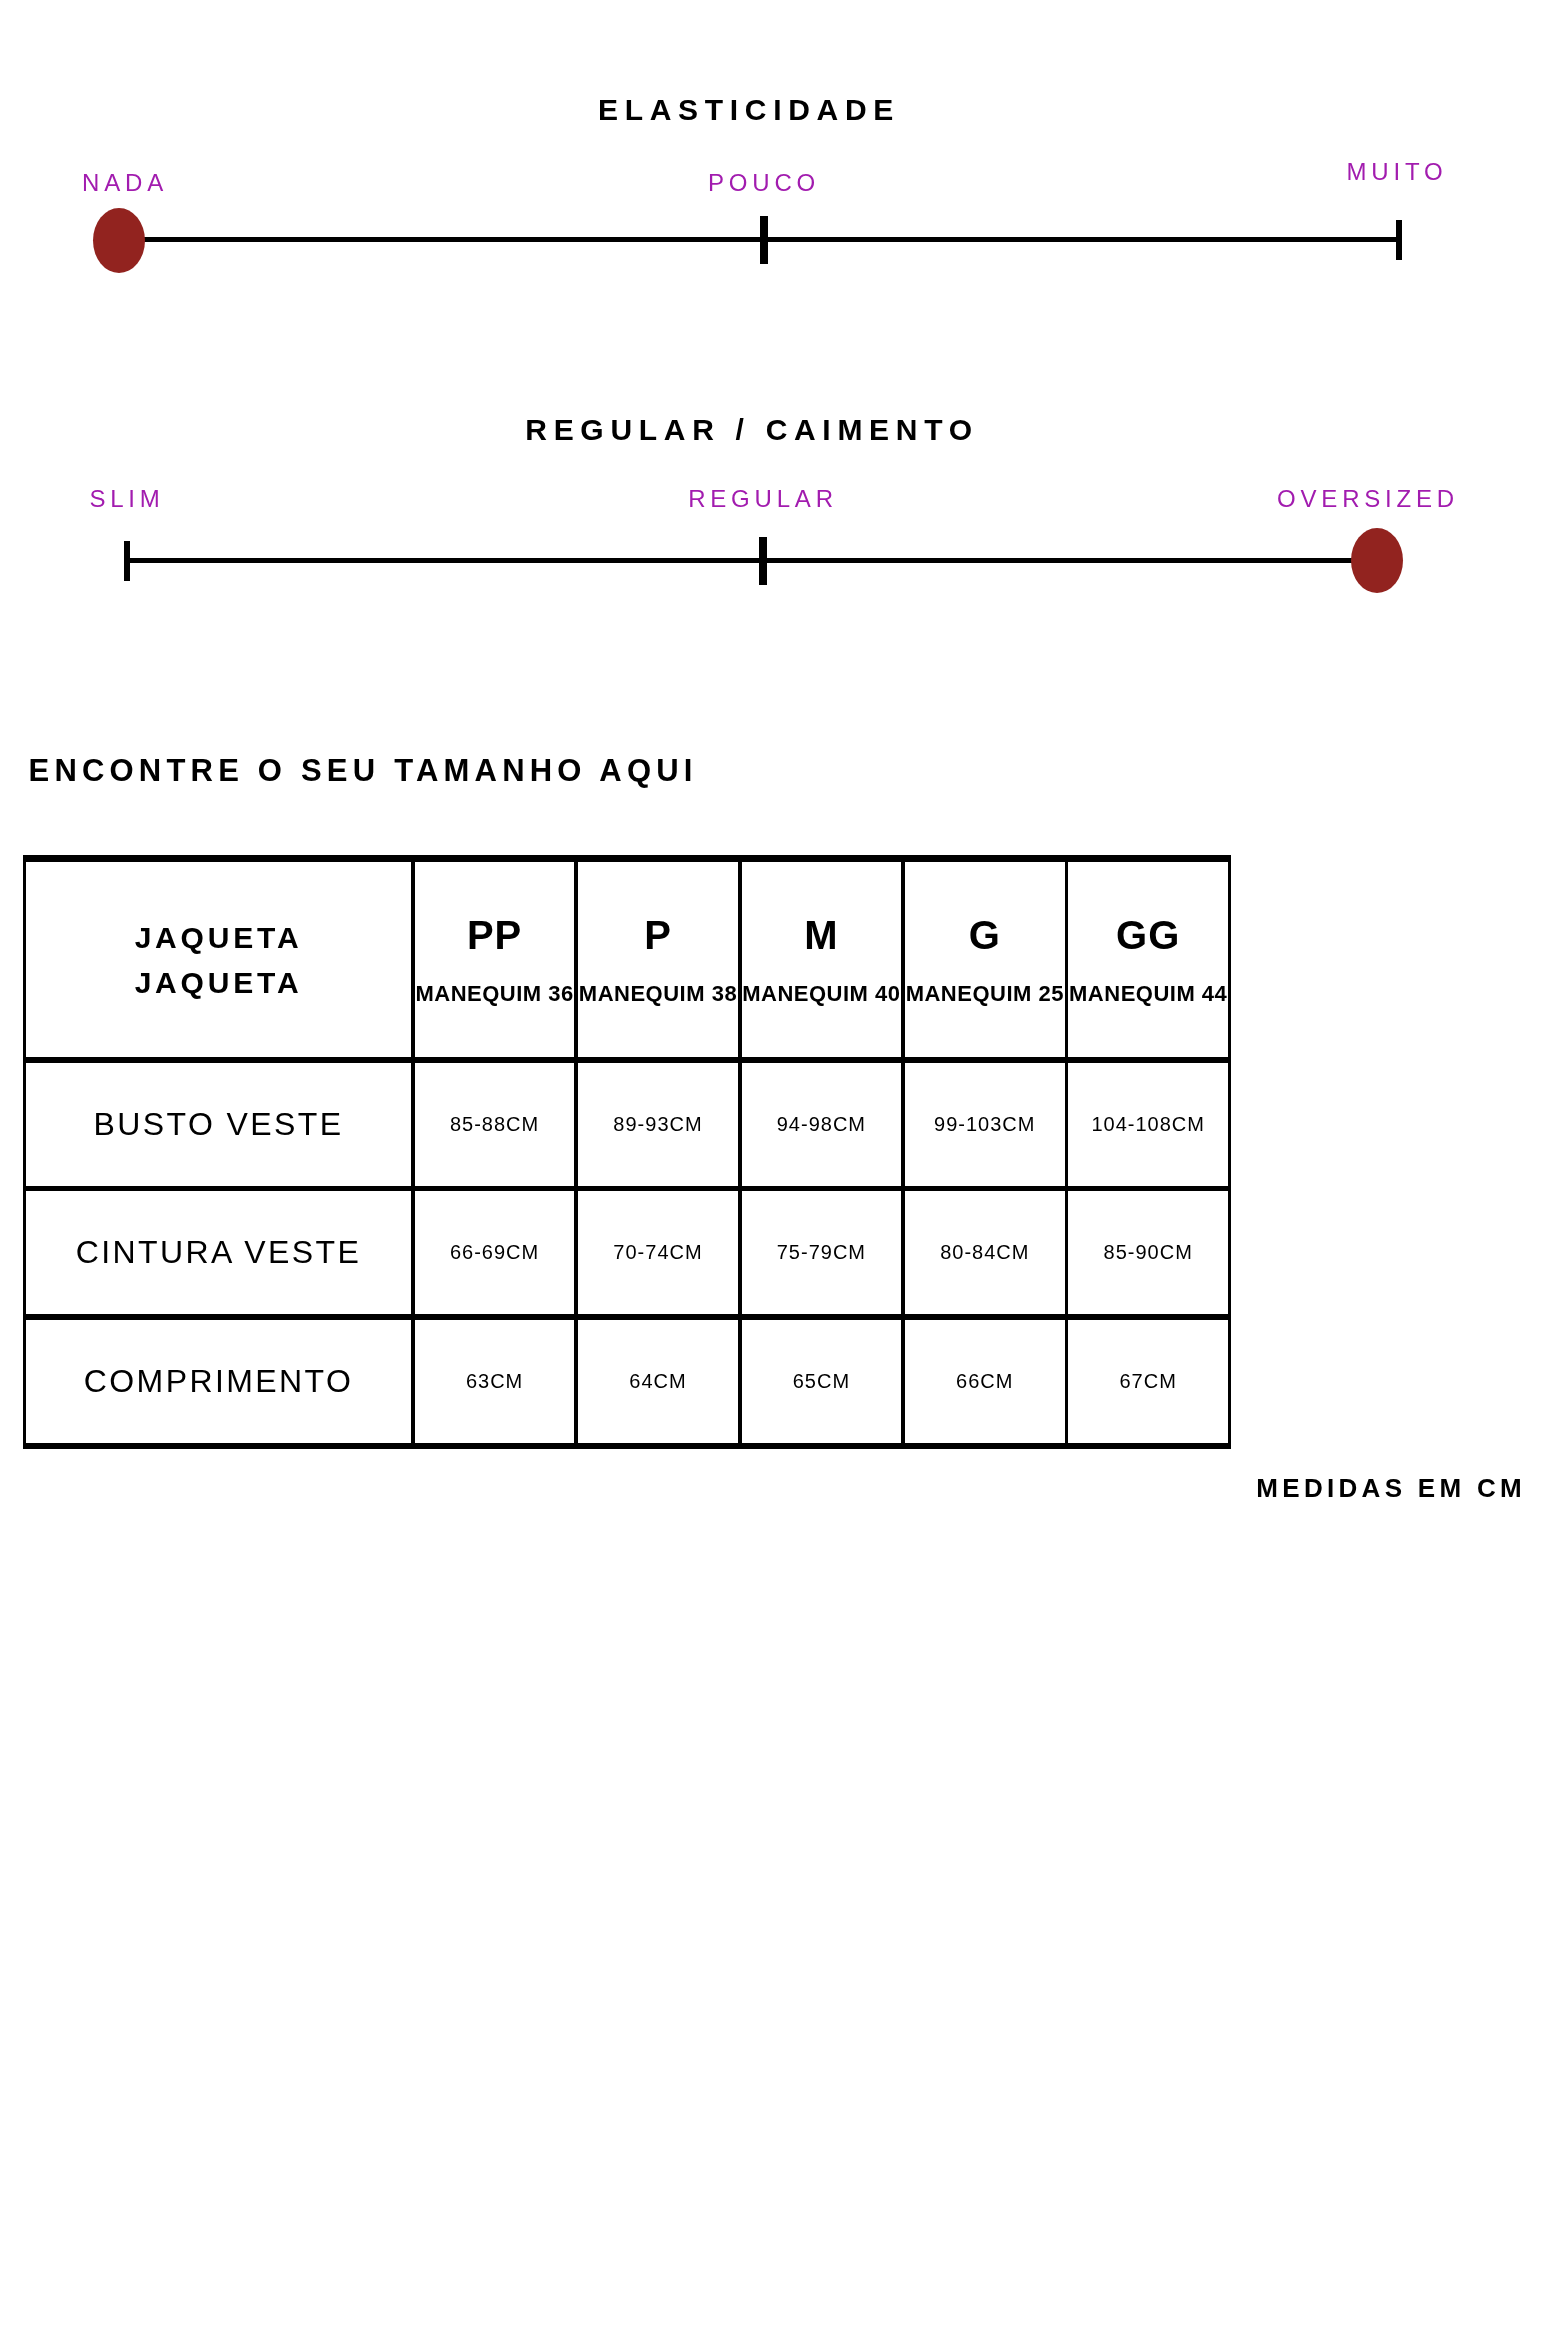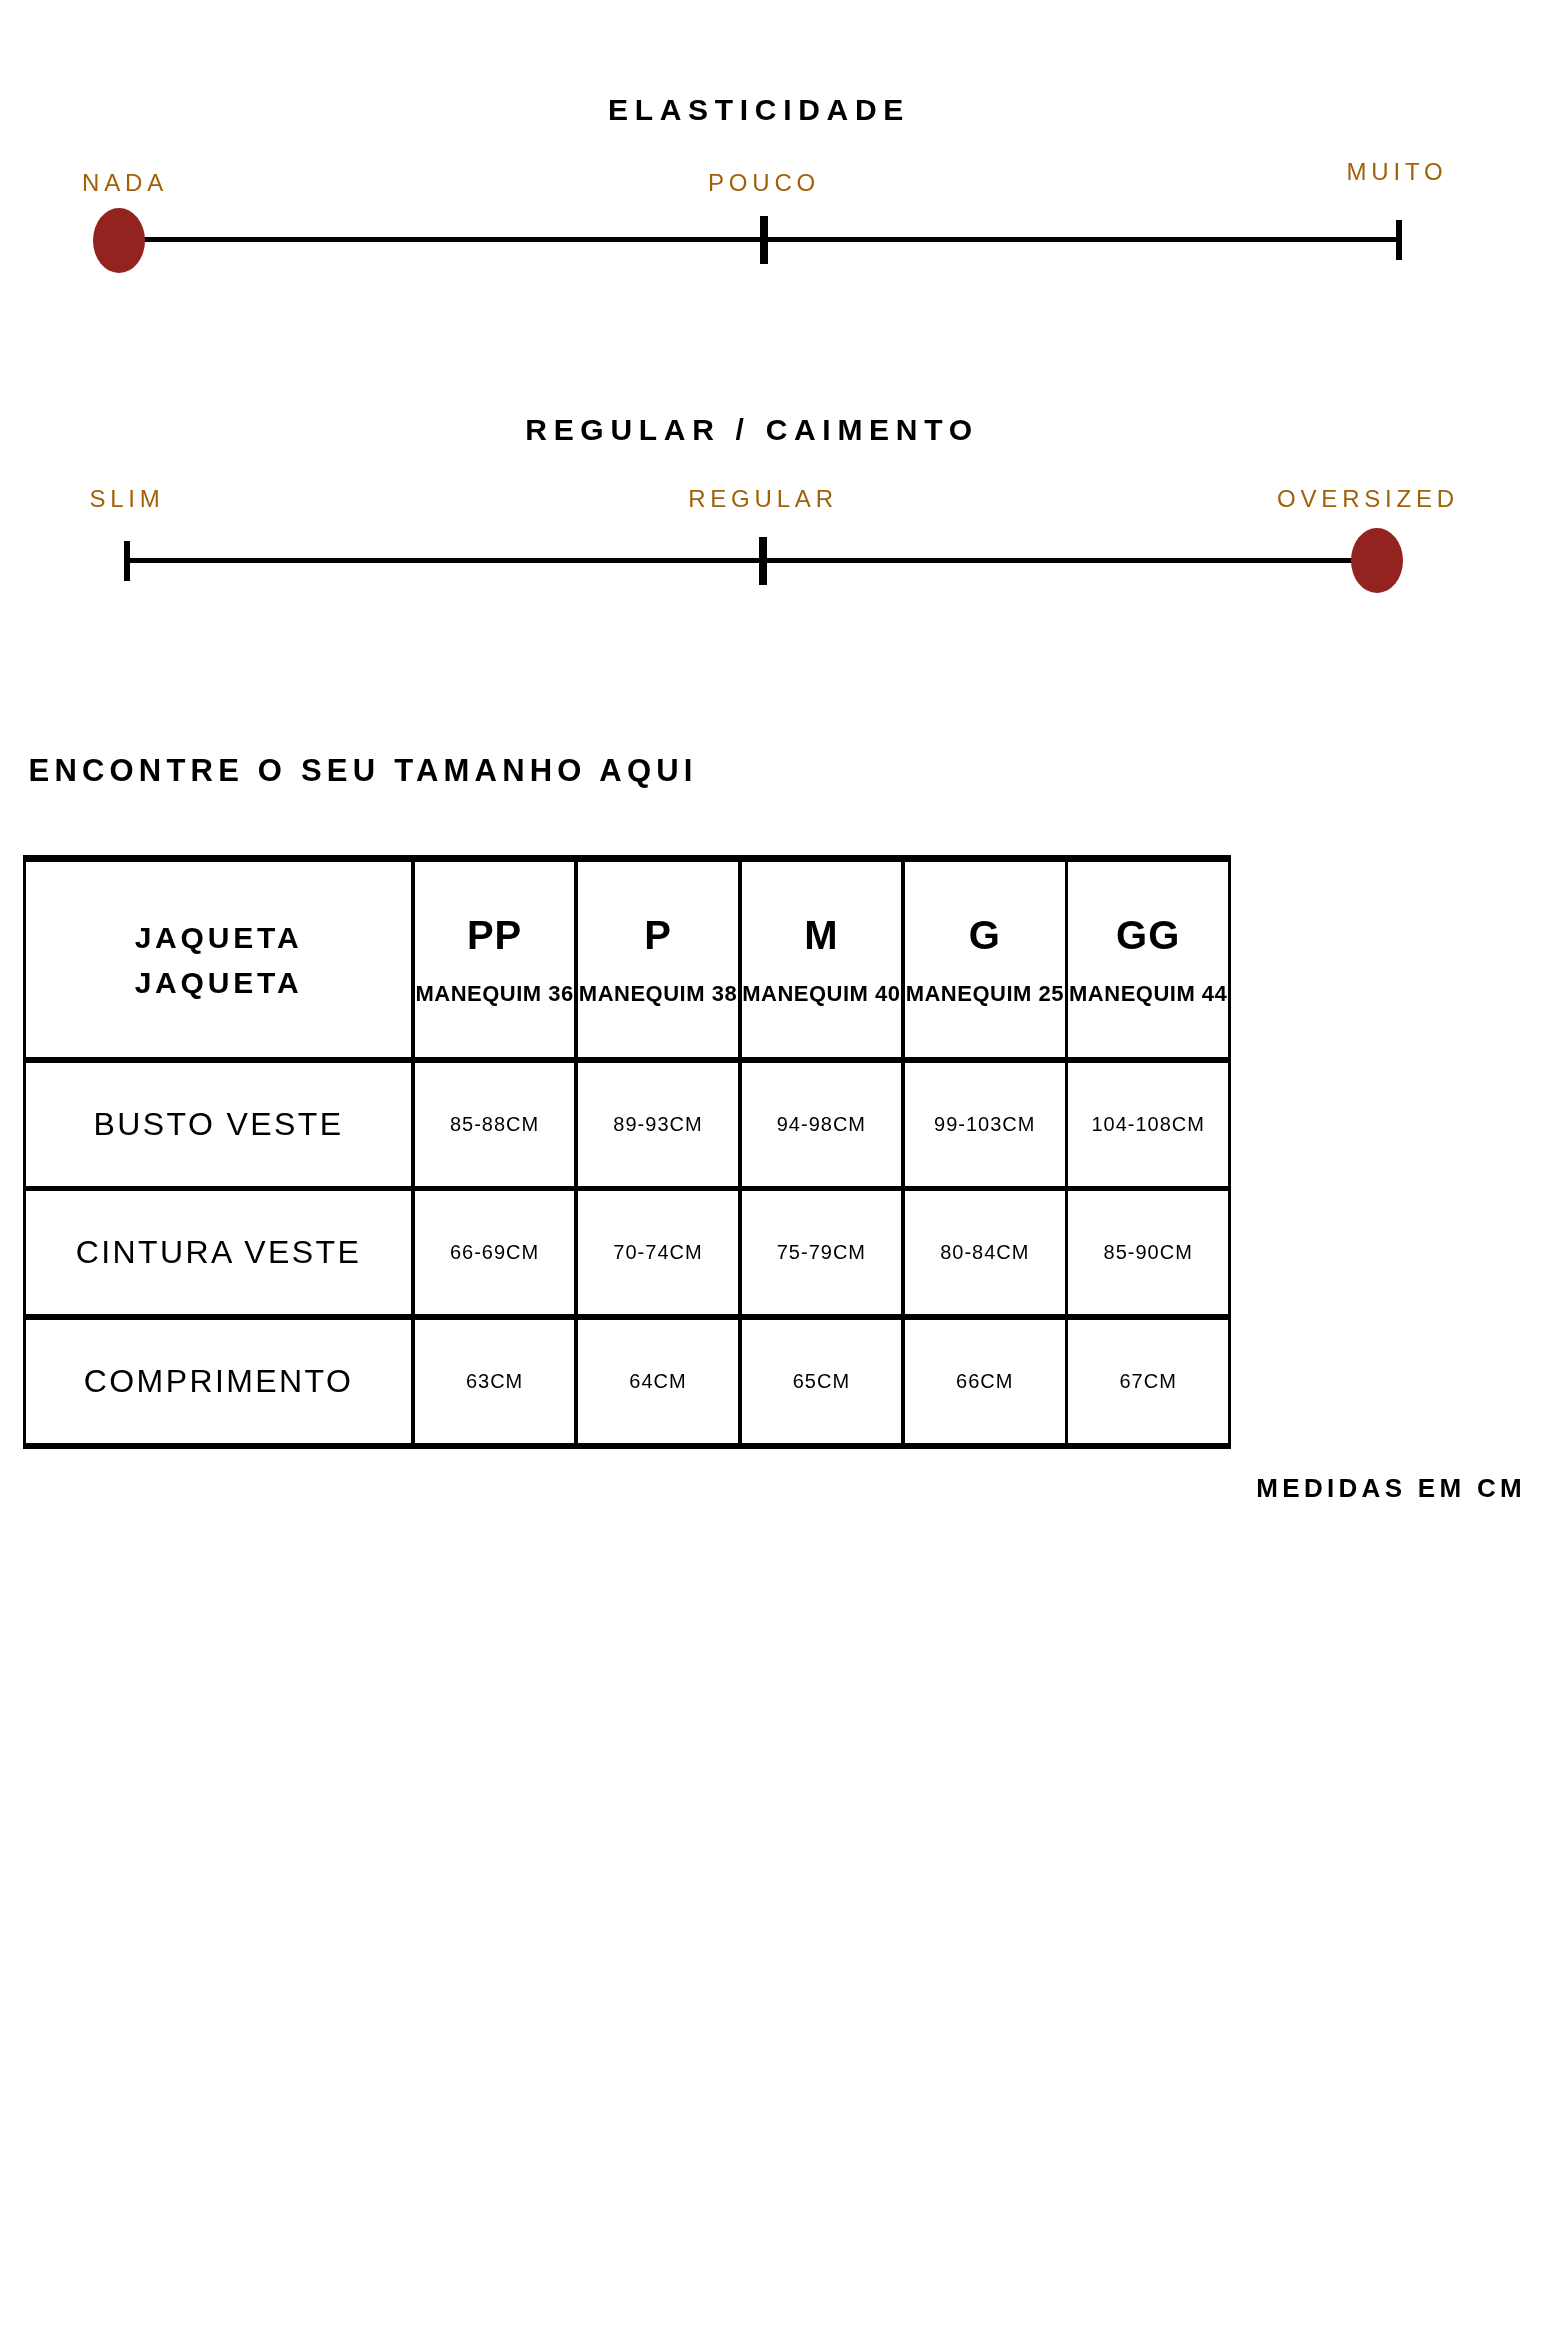--- a/index.html
+++ b/index.html
@@ -12,21 +12,21 @@
     overflow:hidden;
   }
   .abs{position:absolute;}
 
   
   .slider-title{
     font-weight:700;font-size:30px;letter-spacing:6.7px;
     text-align:center;white-space:nowrap;
   }
   .slider-label{
-    font-size:24px;letter-spacing:4.8px;color:#a16207;
+    font-size:24px;letter-spacing:4.8px;color:#a21caf;
     transform:translateX(-50%);white-space:nowrap;
   }
   .track{background:#000000;height:5.2px;}
   .tick{background:#000000;}
   .marker{background:#92231f;border-radius:50%;}
 
   
   .section-heading{
     font-weight:700;font-size:31px;letter-spacing:5.2px;white-space:nowrap;
   }
@@ -53,21 +53,21 @@
   .footnote{
     font-weight:700;font-size:26px;letter-spacing:4.3px;
     text-align:right;white-space:nowrap;
   }
 </style>
 </head>
 <body>
 
 <div class="canvas">
 
-  <div class="abs slider-title" style="left:119px;top:93px;width:1280px;">ELASTICIDADE</div>
+  <div class="abs slider-title" style="left:109px;top:93px;width:1280px;">ELASTICIDADE</div>
 
   <div class="abs slider-label" style="left:125px;top:169px;">NADA</div>
   <div class="abs slider-label" style="left:764px;top:169px;">POUCO</div>
   <div class="abs slider-label" style="left:1397px;top:158px;">MUITO</div>
 
   <div class="abs track" style="left:119px;top:237px;width:1280px;"></div>
   <div class="abs tick" style="left:760px;top:216px;width:7.6px;height:48px;"></div>
   <div class="abs tick" style="left:1396px;top:220px;width:5.7px;height:40px;"></div>
   <div class="abs marker" style="left:93px;top:208px;width:52px;height:65px;"></div>
 

